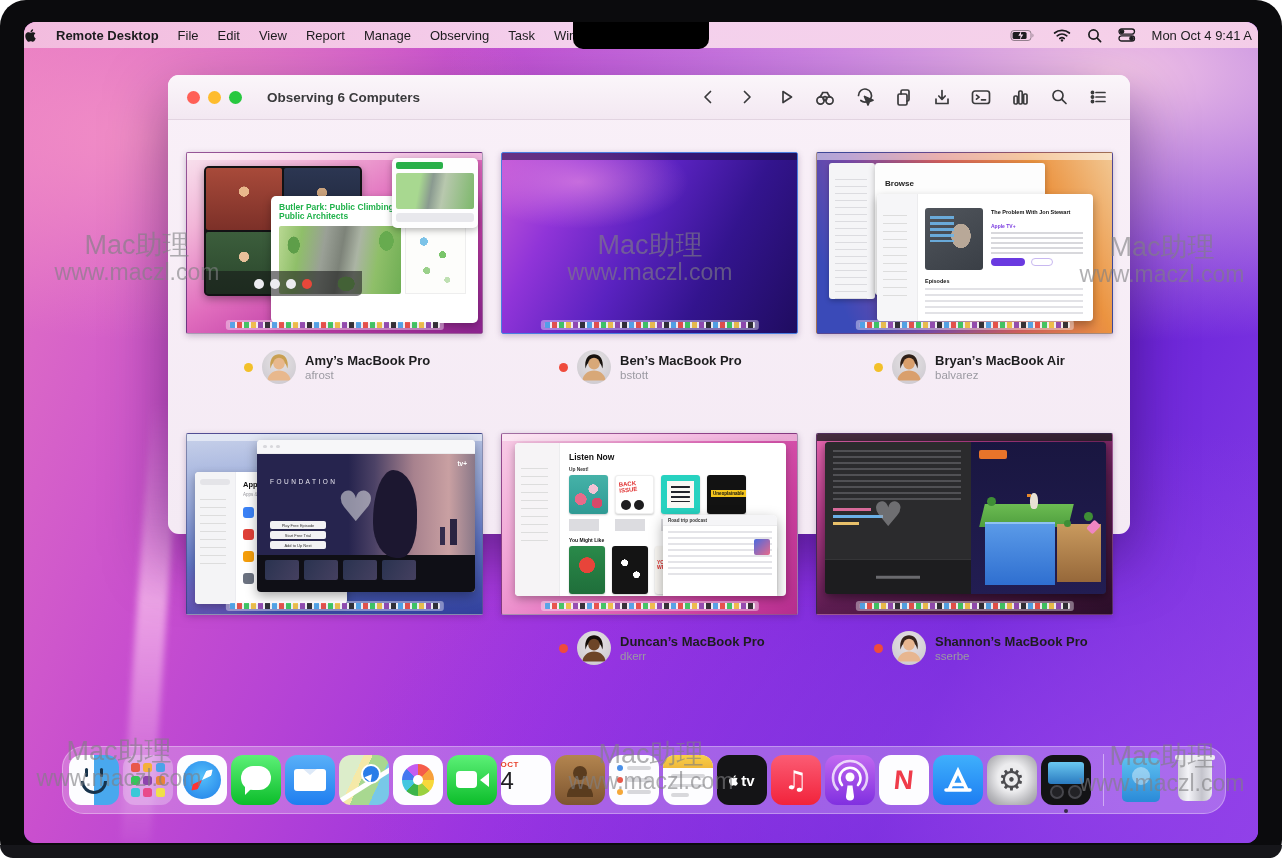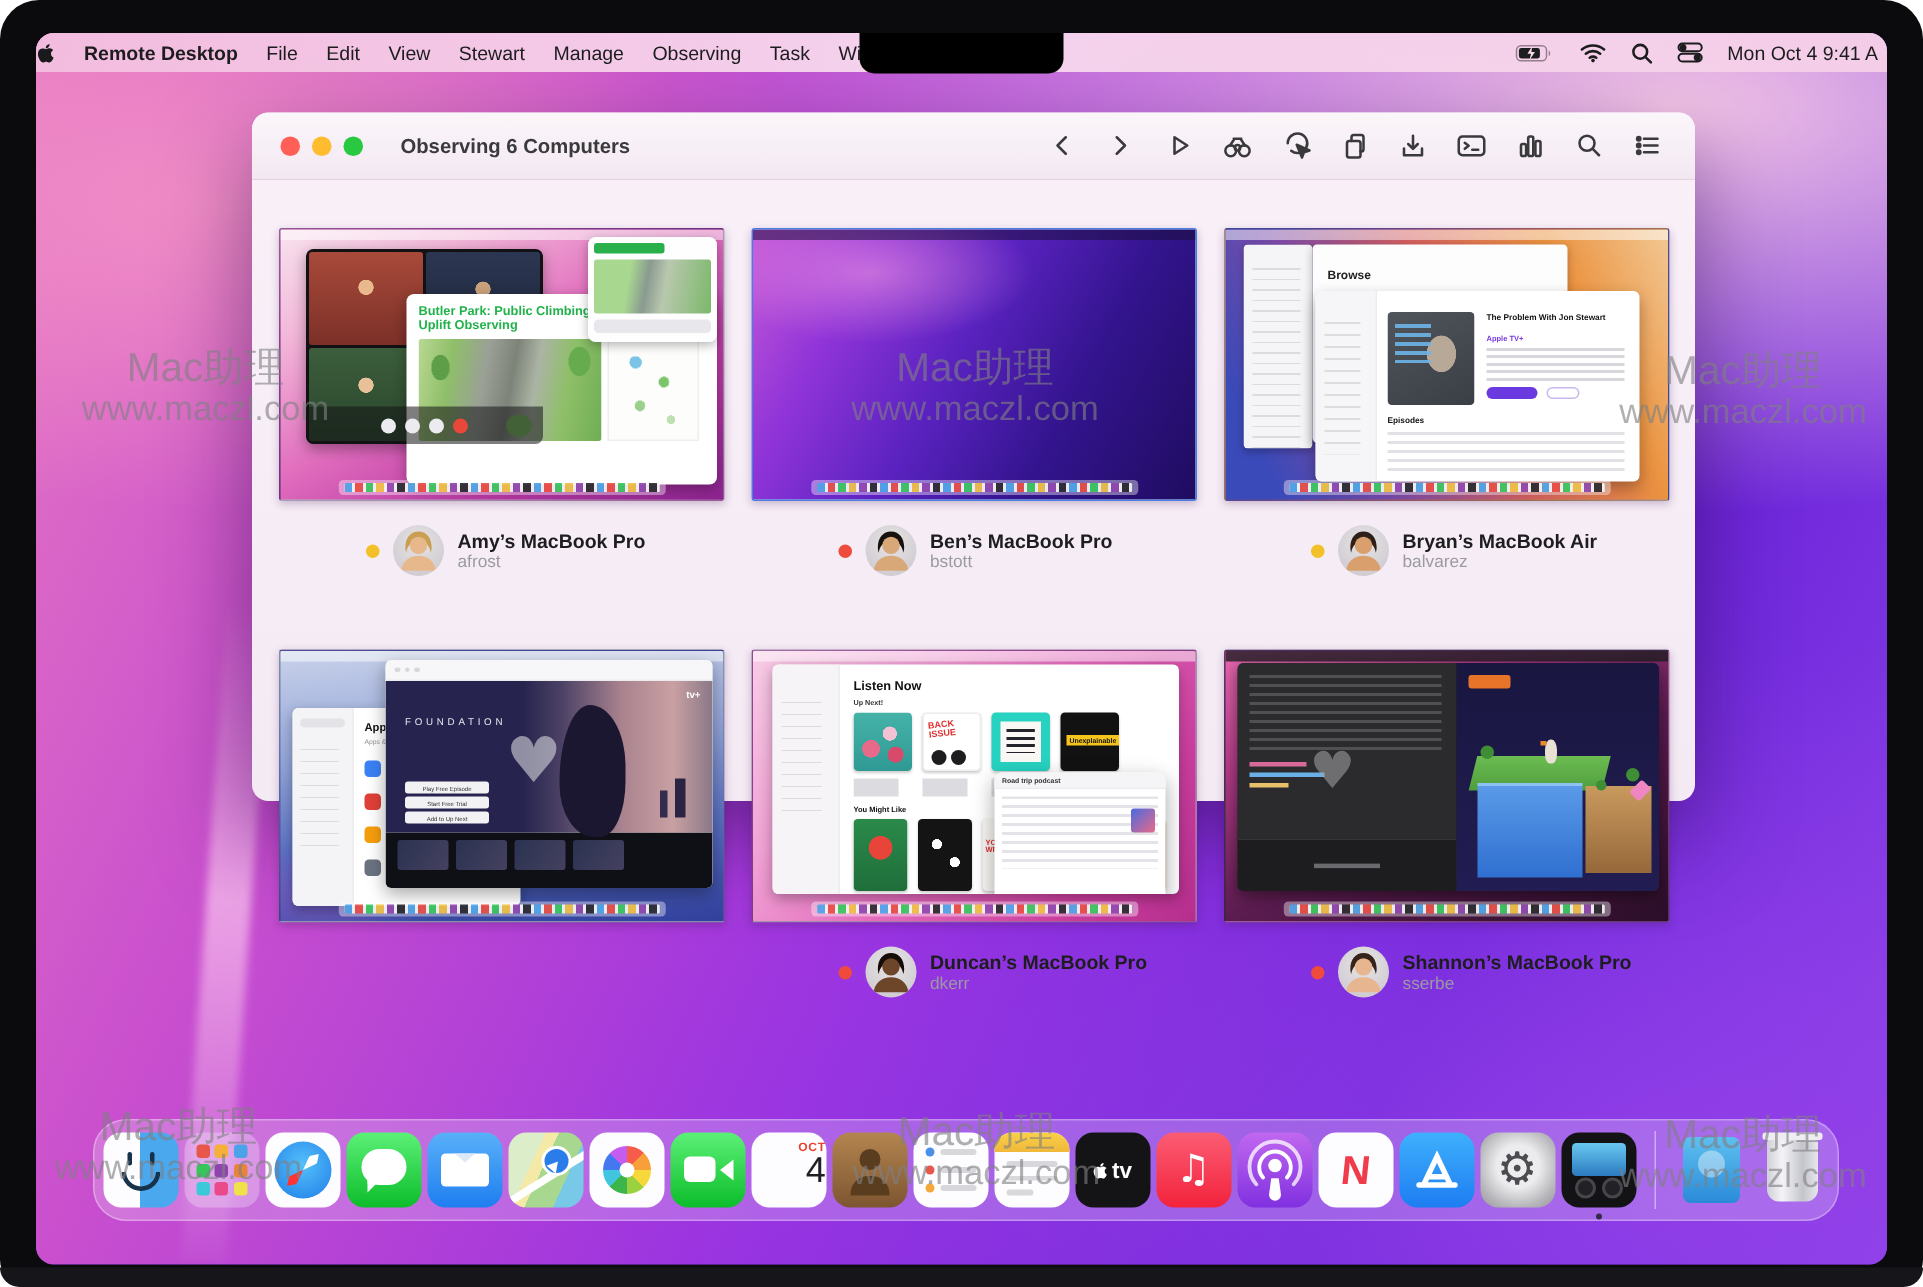--- a/index.html
+++ b/index.html
@@ -251,21 +251,21 @@
   .d-maps .road{position:absolute;left:-6px;top:26px;width:70px;height:5px;background:#fff;transform:rotate(-32deg);}
   .d-maps .pin{position:absolute;right:8px;top:9px;width:16px;height:16px;border-radius:50%;background:#2a7de8;border:2px solid #fff;}
   .d-maps .pin:after{content:"";position:absolute;left:4.5px;top:4px;border:4px solid transparent;border-bottom:7px solid #fff;transform:rotate(40deg);}
   .d-photos{background:#fdfdff;}
   .d-photos .flower{position:absolute;inset:9px;border-radius:50%;
     background:conic-gradient(#f55c4a 0 45deg,#f7a03a 45deg 90deg,#f7d83a 90deg 135deg,#9ad13f 135deg 180deg,#3cb54a 180deg 225deg,#42c6e0 225deg 270deg,#4478f0 270deg 315deg,#c45cf0 315deg 360deg);}
   .d-photos .flower:after{content:"";position:absolute;left:50%;top:50%;width:10px;height:10px;border-radius:50%;background:#fff;transform:translate(-50%,-50%);}
   .d-facetime{background:linear-gradient(#5cf077,#0cbd2a);}
   .d-facetime .cam{position:absolute;left:9px;top:16px;width:21px;height:17px;border-radius:4px;background:#fff;}
   .d-facetime .lens{position:absolute;right:8px;top:18px;border:7px solid transparent;border-right:9px solid #fff;}
-  .d-calendar{background:#fdfdff;text-align:right;}
+  .d-calendar{background:#fdfdff;text-align:left;}
   .d-calendar .mo{font-size:8px;font-weight:bold;color:#e8402a;margin-top:5px;letter-spacing:.5px;}
   .d-calendar .da{font-size:24px;color:#202024;line-height:1;font-weight:300;}
   .d-contacts{background:linear-gradient(#b3854f,#7d5530);}
   .d-contacts .head{position:absolute;left:50%;top:11px;transform:translateX(-50%);width:14px;height:14px;border-radius:50%;background:#5a3c1e;}
   .d-contacts .body{position:absolute;left:50%;bottom:8px;transform:translateX(-50%);width:26px;height:13px;border-radius:12px 12px 0 0;background:#5a3c1e;}
   .d-reminders{background:#fdfdff;display:flex;flex-direction:column;justify-content:center;gap:6px;padding-left:8px;box-sizing:border-box;}
   .d-reminders .row{display:flex;align-items:center;gap:4px;}
   .d-reminders .row i{width:6px;height:6px;border-radius:50%;}
   .d-reminders .row u{width:24px;height:3.5px;border-radius:2px;background:#d8d8dc;}
   .d-notes{background:#fdfdff;overflow:hidden;}
@@ -306,21 +306,21 @@
     <div class="mleft">
       <span style="display:flex;">
         <svg viewBox="0 0 170 170" width="13" height="15">
               <path fill="#1a1a1c" d="M150.37 130.25c-2.45 5.66-5.35 10.87-8.71 15.66-4.58 6.53-8.33 11.05-11.22 13.56-4.48 4.12-9.28 6.23-14.42 6.35-3.69 0-8.14-1.05-13.32-3.18-5.2-2.12-9.97-3.17-14.34-3.17-4.58 0-9.49 1.05-14.75 3.17-5.26 2.13-9.5 3.24-12.74 3.35-4.93.21-9.84-1.96-14.75-6.52-3.13-2.73-7.05-7.41-11.73-14.04-5.03-7.08-9.17-15.29-12.41-24.65-3.47-10.11-5.21-19.9-5.21-29.38 0-10.86 2.35-20.22 7.04-28.07 3.69-6.3 8.61-11.28 14.76-14.93s12.79-5.51 19.95-5.63c3.91 0 9.05 1.21 15.43 3.59 6.36 2.39 10.45 3.6 12.24 3.6 1.34 0 5.88-1.42 13.57-4.24 7.28-2.62 13.42-3.7 18.44-3.28 13.63 1.1 23.87 6.47 30.68 16.15-12.19 7.39-18.22 17.73-18.1 31 .11 10.34 3.86 18.94 11.23 25.77 3.34 3.17 7.07 5.62 11.22 7.36-.9 2.61-1.85 5.11-2.86 7.51zM119.11 7.24c0 8.1-2.96 15.67-8.86 22.67-7.12 8.32-15.73 13.13-25.07 12.38a25.2 25.2 0 0 1-.19-3.07c0-7.78 3.39-16.1 9.4-22.91 3-3.45 6.82-6.31 11.45-8.6 4.62-2.25 8.99-3.5 13.1-3.74.12 1.08.17 2.17.17 3.27z"></path>
             </svg>
       </span>
       <span class="appname">Remote Desktop</span>
       <span class="mitem">File</span>
       <span class="mitem">Edit</span>
       <span class="mitem">View</span>
-      <span class="mitem">Stewart</span>
+      <span class="mitem">Report</span>
       <span class="mitem">Manage</span>
       <span class="mitem">Observing</span>
       <span class="mitem">Task</span>
       <span class="mitem">Window</span>
       <span class="mitem">H</span>
     </div>
     <div class="mright">
       <span style="display:flex;">
         <svg width="27" height="13">
               <rect x="1" y="1.5" width="20" height="10" rx="3" fill="none" stroke="#1d1d1f" stroke-opacity=".45"></rect>
@@ -440,21 +440,21 @@
       <div class="thumb t-amy">
         <div class="mbarstrip"></div>
         <div class="amy-ft">
           <div class="tile amy-t1"></div>
               <div class="tile amy-t2"></div>
               <div class="tile amy-t3"></div>
               <div class="tile amy-t4"></div>
         </div>
         <div class="amy-art">
           <div class="amy-h"><span>Butler Park: Public Climbing Wal</span><br>
-          <span>Uplift Observing</span></div>
+          <span>Public Architects</span></div>
           <div class="amy-img"></div>
           <div class="amy-side"></div>
         </div>
         <div class="amy-ctr">
               <b></b>
               <b></b>
               <b></b>
               <b class="red"></b>
             </div>
         <div class="amy-panel">

